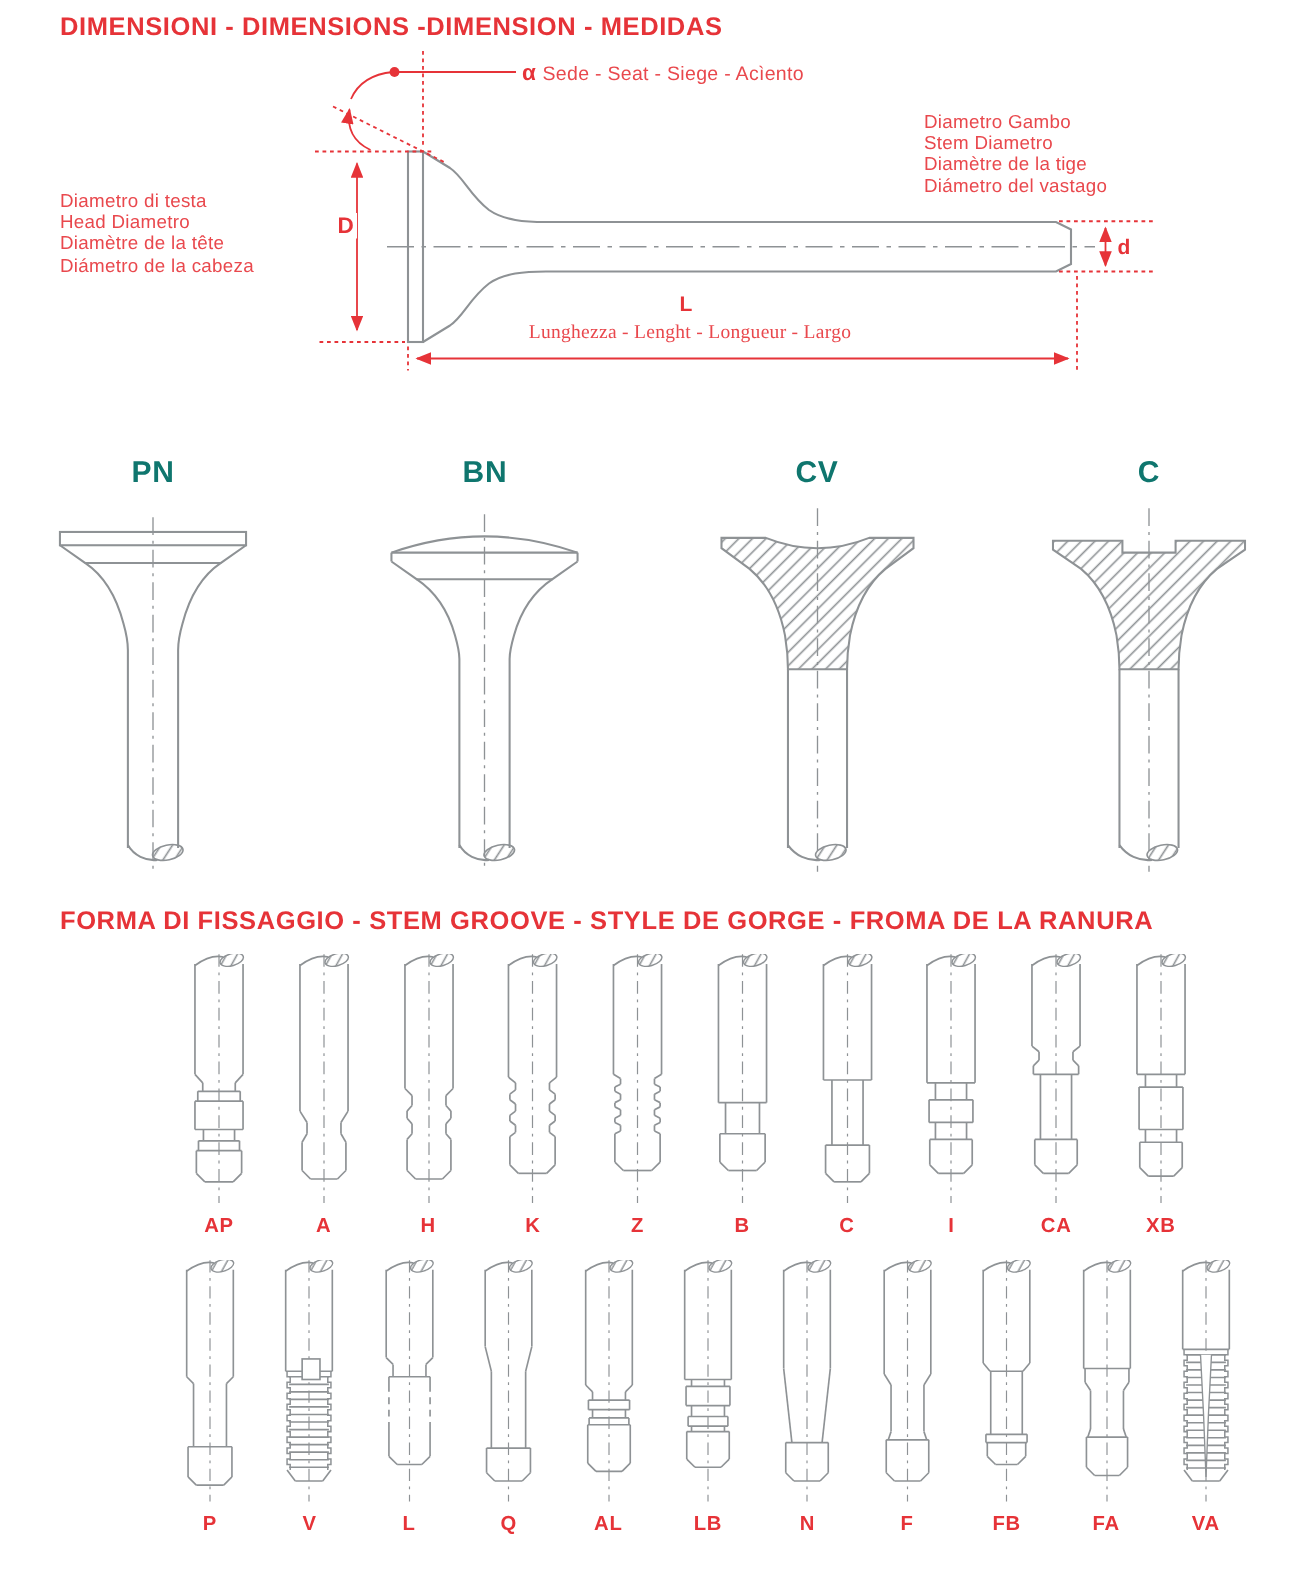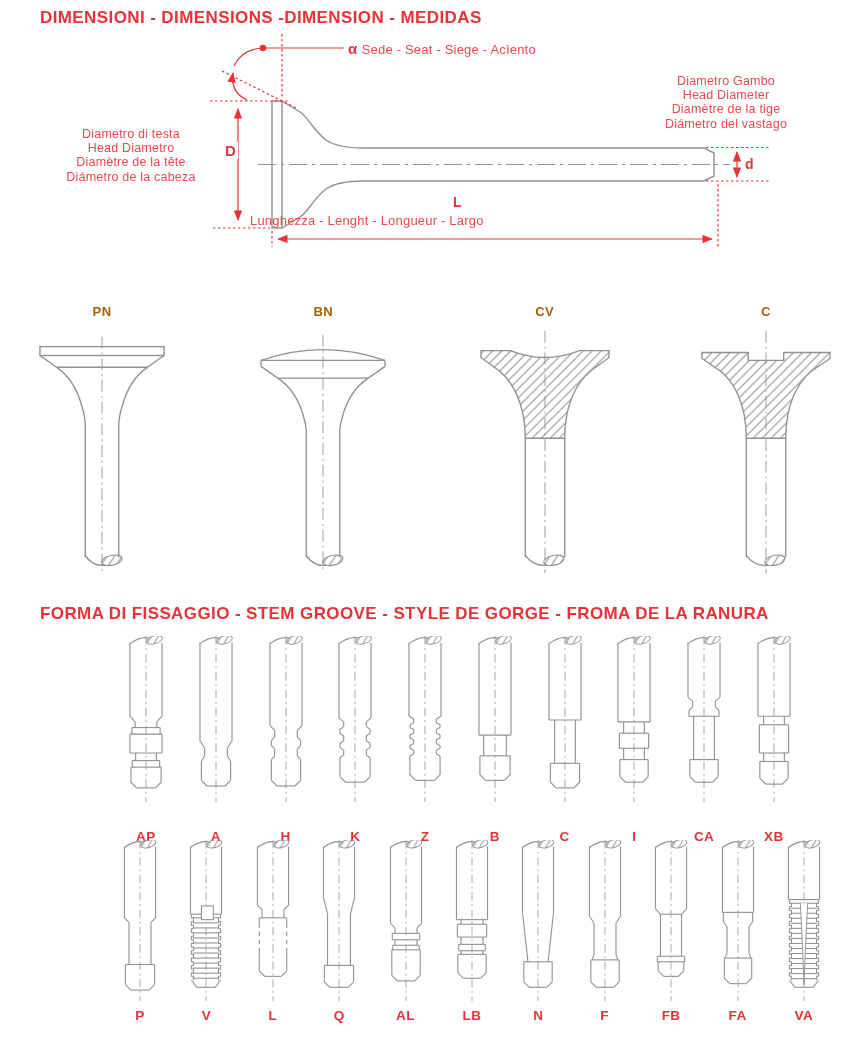--- a/index.html
+++ b/index.html
@@ -5,31 +5,31 @@
   html,body{margin:0;padding:0;background:#fff;}
   body{width:860px;height:1051px;position:relative;font-family:"Liberation Sans",sans-serif;overflow:hidden;}
   .sec-title{position:absolute;left:40px;font-size:17px;font-weight:700;letter-spacing:.4px;color:#e63338;white-space:nowrap;}
   .rlabel{color:#e9484d;font-size:12.5px;letter-spacing:.2px;line-height:14.2px;}
   .rsym{color:#e63338;font-weight:700;}
   #sec1,#sec2,#sec3{position:absolute;left:0;width:860px;}
   #sec1{top:0;height:278px;}
   #sec2{top:278px;height:324px;}
   #sec3{top:602px;height:449px;}
   .abs{position:absolute;}
-  .tr{text-align:center;}
-  .tc{}
+  .tr{text-align:left;}
+  .tc{text-align:center;font-family:Liberation Serif, serif;}
   .dimsvg{position:absolute;left:0;top:0;}
   .head-row{position:absolute;left:22px;right:14px;top:26px;display:flex;justify-content:space-between;}
   .head-col{width:160px;display:flex;flex-direction:column;align-items:center;}
-  .code{font-size:13px;font-weight:700;color:#a16207;letter-spacing:.5px;margin-bottom:4px;}
+  .code{font-size:20px;font-weight:700;color:#0f766e;letter-spacing:.5px;margin-bottom:4px;}
   .stem-row{position:absolute;display:flex;justify-content:space-between;}
   #row1{left:112px;right:52px;top:34px;}
   #row2{left:108px;right:24px;top:238px;}
   .stem-col{display:flex;flex-direction:column;align-items:center;}
-  #row1 .stem-col{width:68px;gap:20px;}
+  #row1 .stem-col{width:68px;}
   #row2 .stem-col{width:64px;}
   svg.stem{display:block;}
   .scode{font-size:13.5px;font-weight:700;color:#e63338;letter-spacing:.5px;margin-top:5px;}
   .whitebg{background:#fff;padding:0 2px;}
 </style>
 </head>
 <body>
 
 <svg width="0" height="0" style="position:absolute" aria-hidden="true">
   <defs>
@@ -74,21 +74,21 @@
     <circle cx="263" cy="48" r="3.3" fill="#e63338"></circle>
   </svg>
 
   <div class="abs" style="left:348px;top:40px;white-space:nowrap">
     <span class="rsym" style="font-size:15px">α</span>
     <span class="rlabel" style="font-size:13px">Sede - Seat - Siege - Acìento</span>
   </div>
 
   <div class="abs tr rlabel" style="right:24px;top:74px;width:220px">
     <div>Diametro Gambo</div>
-    <div>Head Diameter</div>
+    <div>Stem Diametro</div>
     <div>Diamètre de la tige</div>
     <div>Diámetro del vastago</div>
   </div>
 
   <div class="abs tr rlabel" style="left:40px;top:127px;width:182px">
     <div>Diametro di testa</div>
     <div>Head Diametro</div>
     <div>Diamètre de la tête</div>
     <div>Diámetro de la cabeza</div>
   </div>

